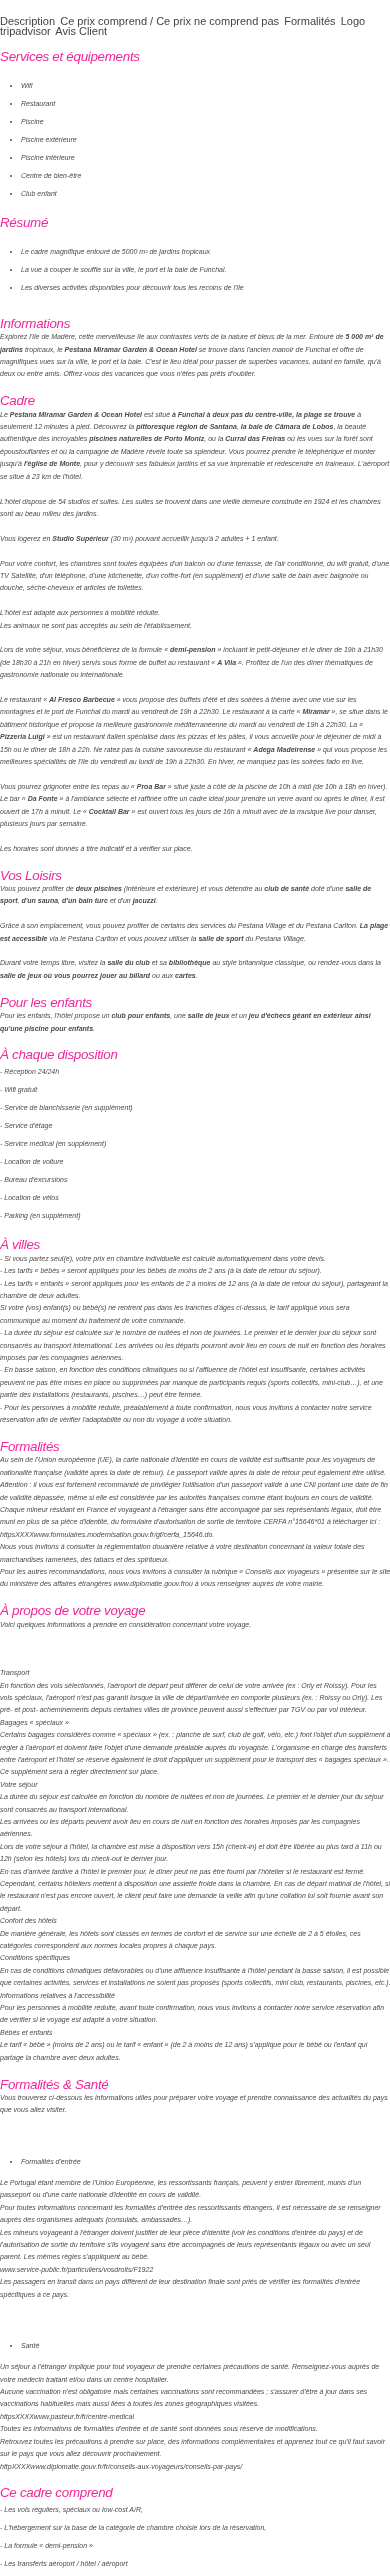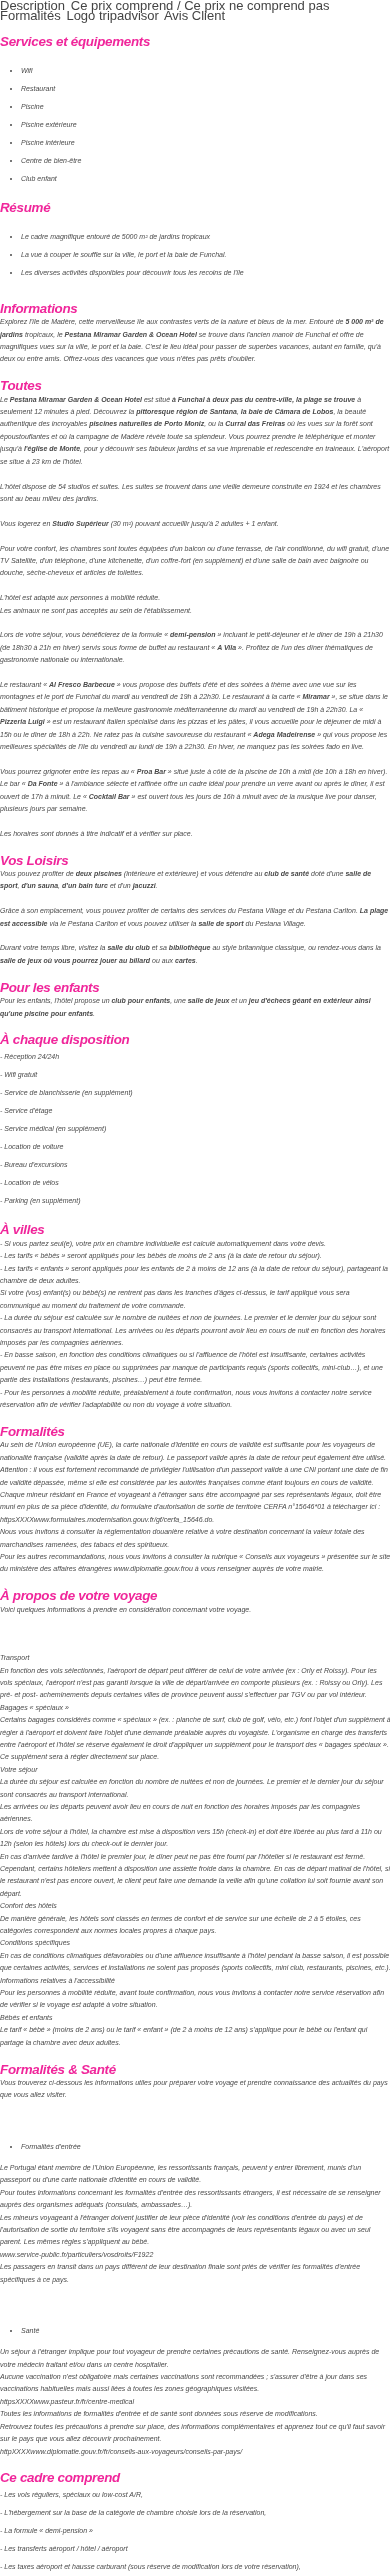--- a/index.html
+++ b/index.html
@@ -4,26 +4,26 @@
   <style>
     html, body { margin: 0; padding: 0; background: #ffffff; }
     body {
       width: 391px;
       font-family: "Liberation Sans", sans-serif;
       color: #4a4a4a;
       font-size: 7px;
       line-height: 12.4px;
     }
     .page { padding: 0; }
-    .tabs-line { font-style: normal; color: #444; font-size: 13px; line-height: 10.3px; padding-top: 1px; }
+    .tabs-line { font-style: normal; color: #444; font-size: 11px; line-height: 10.3px; padding-top: 16px; }
     .tabs-line span { margin-right: 2.1px; }
     h2.section-title {
       color: #f0269b;
       font-style: italic;
-      font-weight: bold;
+      font-weight: normal;
       font-size: 13.4px;
       line-height: 15.5px;
       margin: 0;
       letter-spacing: -0.3px;
     }
     .block { font-style: italic; }
     .block p { margin: 0; }
     .block b { font-style: italic; }
     ul.bullets { margin: 0; padding-left: 21px; font-style: italic; }
     ul.bullets li { line-height: 18px; }
@@ -72,21 +72,21 @@
 
   <div class="gap-l"></div>
 
   <h2 class="section-title">Informations</h2>
   <div class="block">
     <p><span>Explorez l'île de Madère, cette merveilleuse île aux contrastes verts de la nature et bleus de la mer. Entouré de </span><b>5 000 m² de jardins</b><span> tropicaux, le </span><b>Pestana Miramar Garden &amp; Ocean Hotel</b><span> se trouve dans l'ancien manoir de Funchal et offre de magnifiques vues sur la ville, le port et la baie. C'est le lieu idéal pour passer de superbes vacances, autant en famille, qu'à deux ou entre amis. Offrez-vous des vacances que vous n'êtes pas prêts d'oublier.</span></p>
   </div>
 
   <div class="gap-m"></div>
 
-  <h2 class="section-title">Toutes</h2>
+  <h2 class="section-title">Cadre</h2>
   <div class="block">
     <p><span>Le </span><b>Pestana Miramar Garden &amp; Ocean Hotel</b><span> est situé </span><b>à Funchal à deux pas du centre-ville,  la plage se trouve</b><span> à seulement 12 minutes à pied. Découvrez la </span><b>pittoresque région de Santana</b><span>, </span><b>la baie de Câmara de Lobos</b><span>, la beauté authentique des incroyables </span><b>piscines naturelles de Porto Moniz</b><span>, ou la </span><b>Curral das Freiras</b><span> où les vues sur la forêt sont époustouflantes et où la campagne de Madère révèle toute sa splendeur. Vous pourrez prendre le téléphérique et monter jusqu'à </span><b>l'église de Monte</b><span>, pour y découvrir ses fabuleux jardins et sa vue imprenable et redescendre en traineaux. L'aéroport se situe à 23 km de l'hôtel.</span></p>
   </div>
 
   <div class="gap-m"></div>
 
   <div class="block">
     <p>L'hôtel dispose de 54 studios et suites. Les suites se trouvent dans une vieille demeure construite en 1924 et les chambres sont au beau milieu des jardins.</p>
     <div class="gap-m"></div>
     <p><span>Vous logerez en </span><b>Studio Supérieur</b><span> (30 m²) pouvant accueillir jusqu'à 2 adultes + 1 enfant.</span></p>

